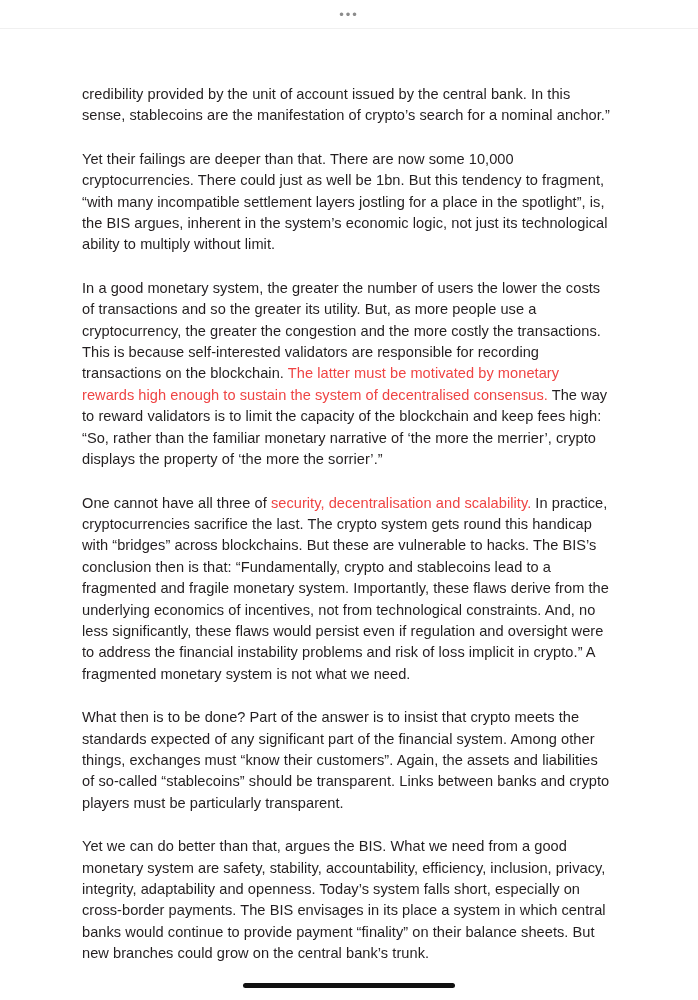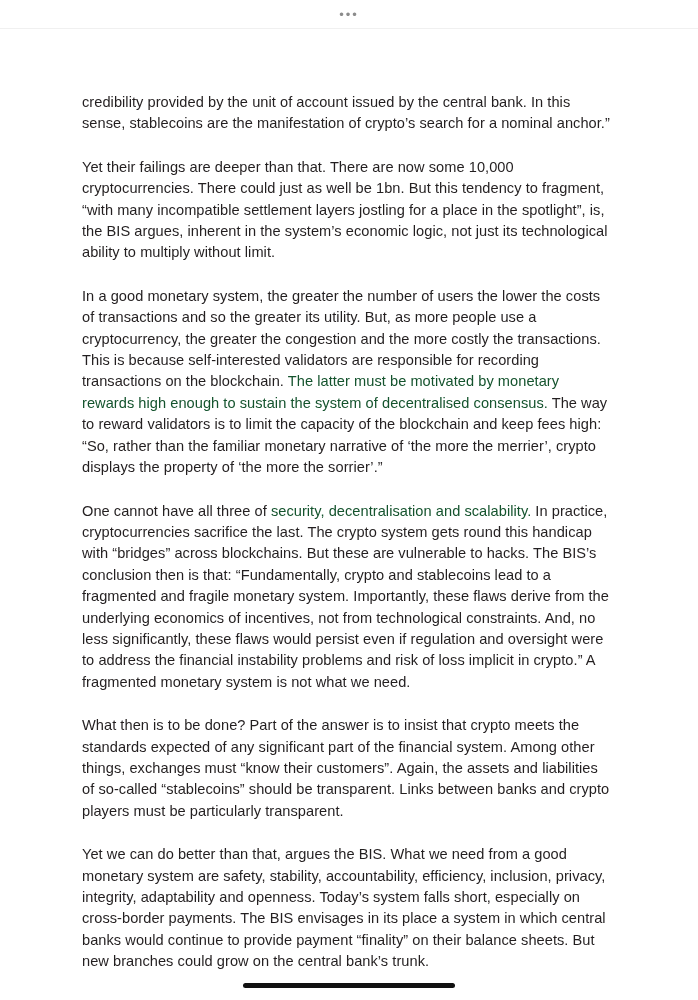--- a/index.html
+++ b/index.html
@@ -39,32 +39,32 @@
     line-height: 1;
     user-select: none;
   }
   .content {
     position: absolute;
     top: 80px;
     left: 82px;
     width: 532px;
   }
   p.para {
-    margin: 12px 0 22px 0;
+    margin: 4px 0 22px 0;
     font-size: 14.6px;
     line-height: 21.4px;
     color: #231f20;
     text-align: left;
     letter-spacing: 0.05px;
   }
   p.para:last-child {
     margin-bottom: 0;
   }
   .hl {
-    color: #14532d;
+    color: #ef4444;
   }
   .home-indicator {
     position: absolute;
     left: 50%;
     transform: translateX(-50%);
     bottom: 12px;
     width: 212px;
     height: 5px;
     border-radius: 3px;
     background: #111111;

